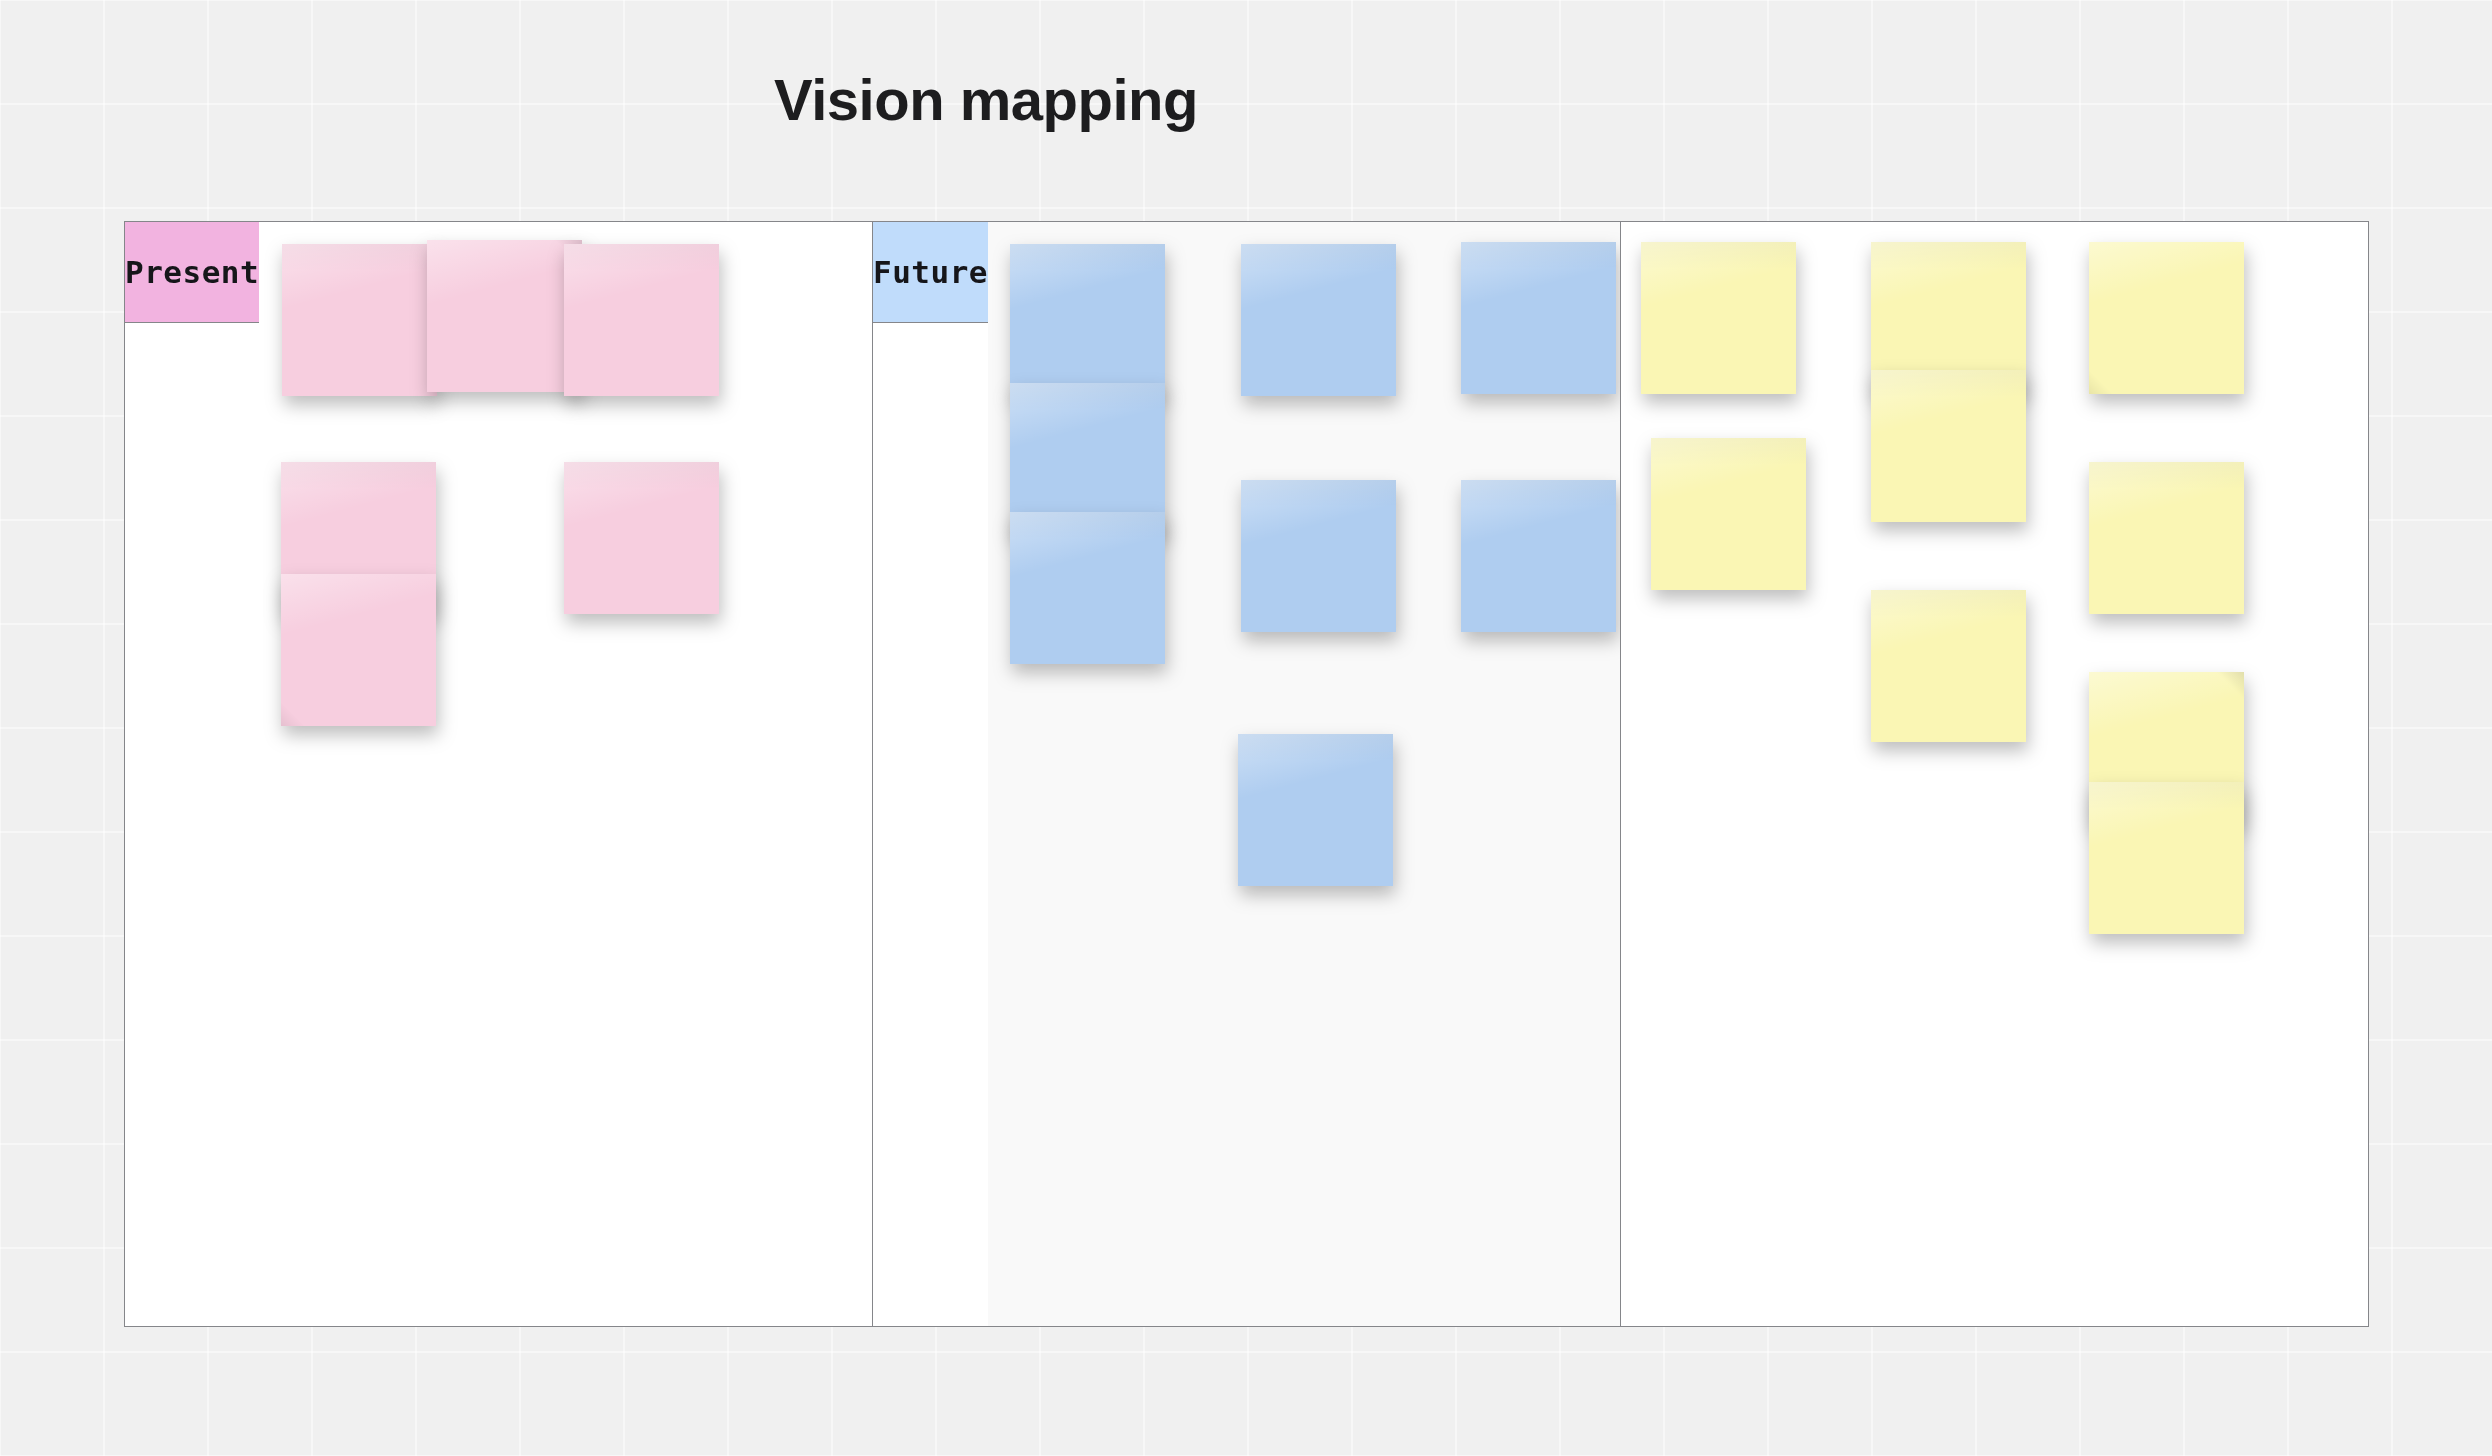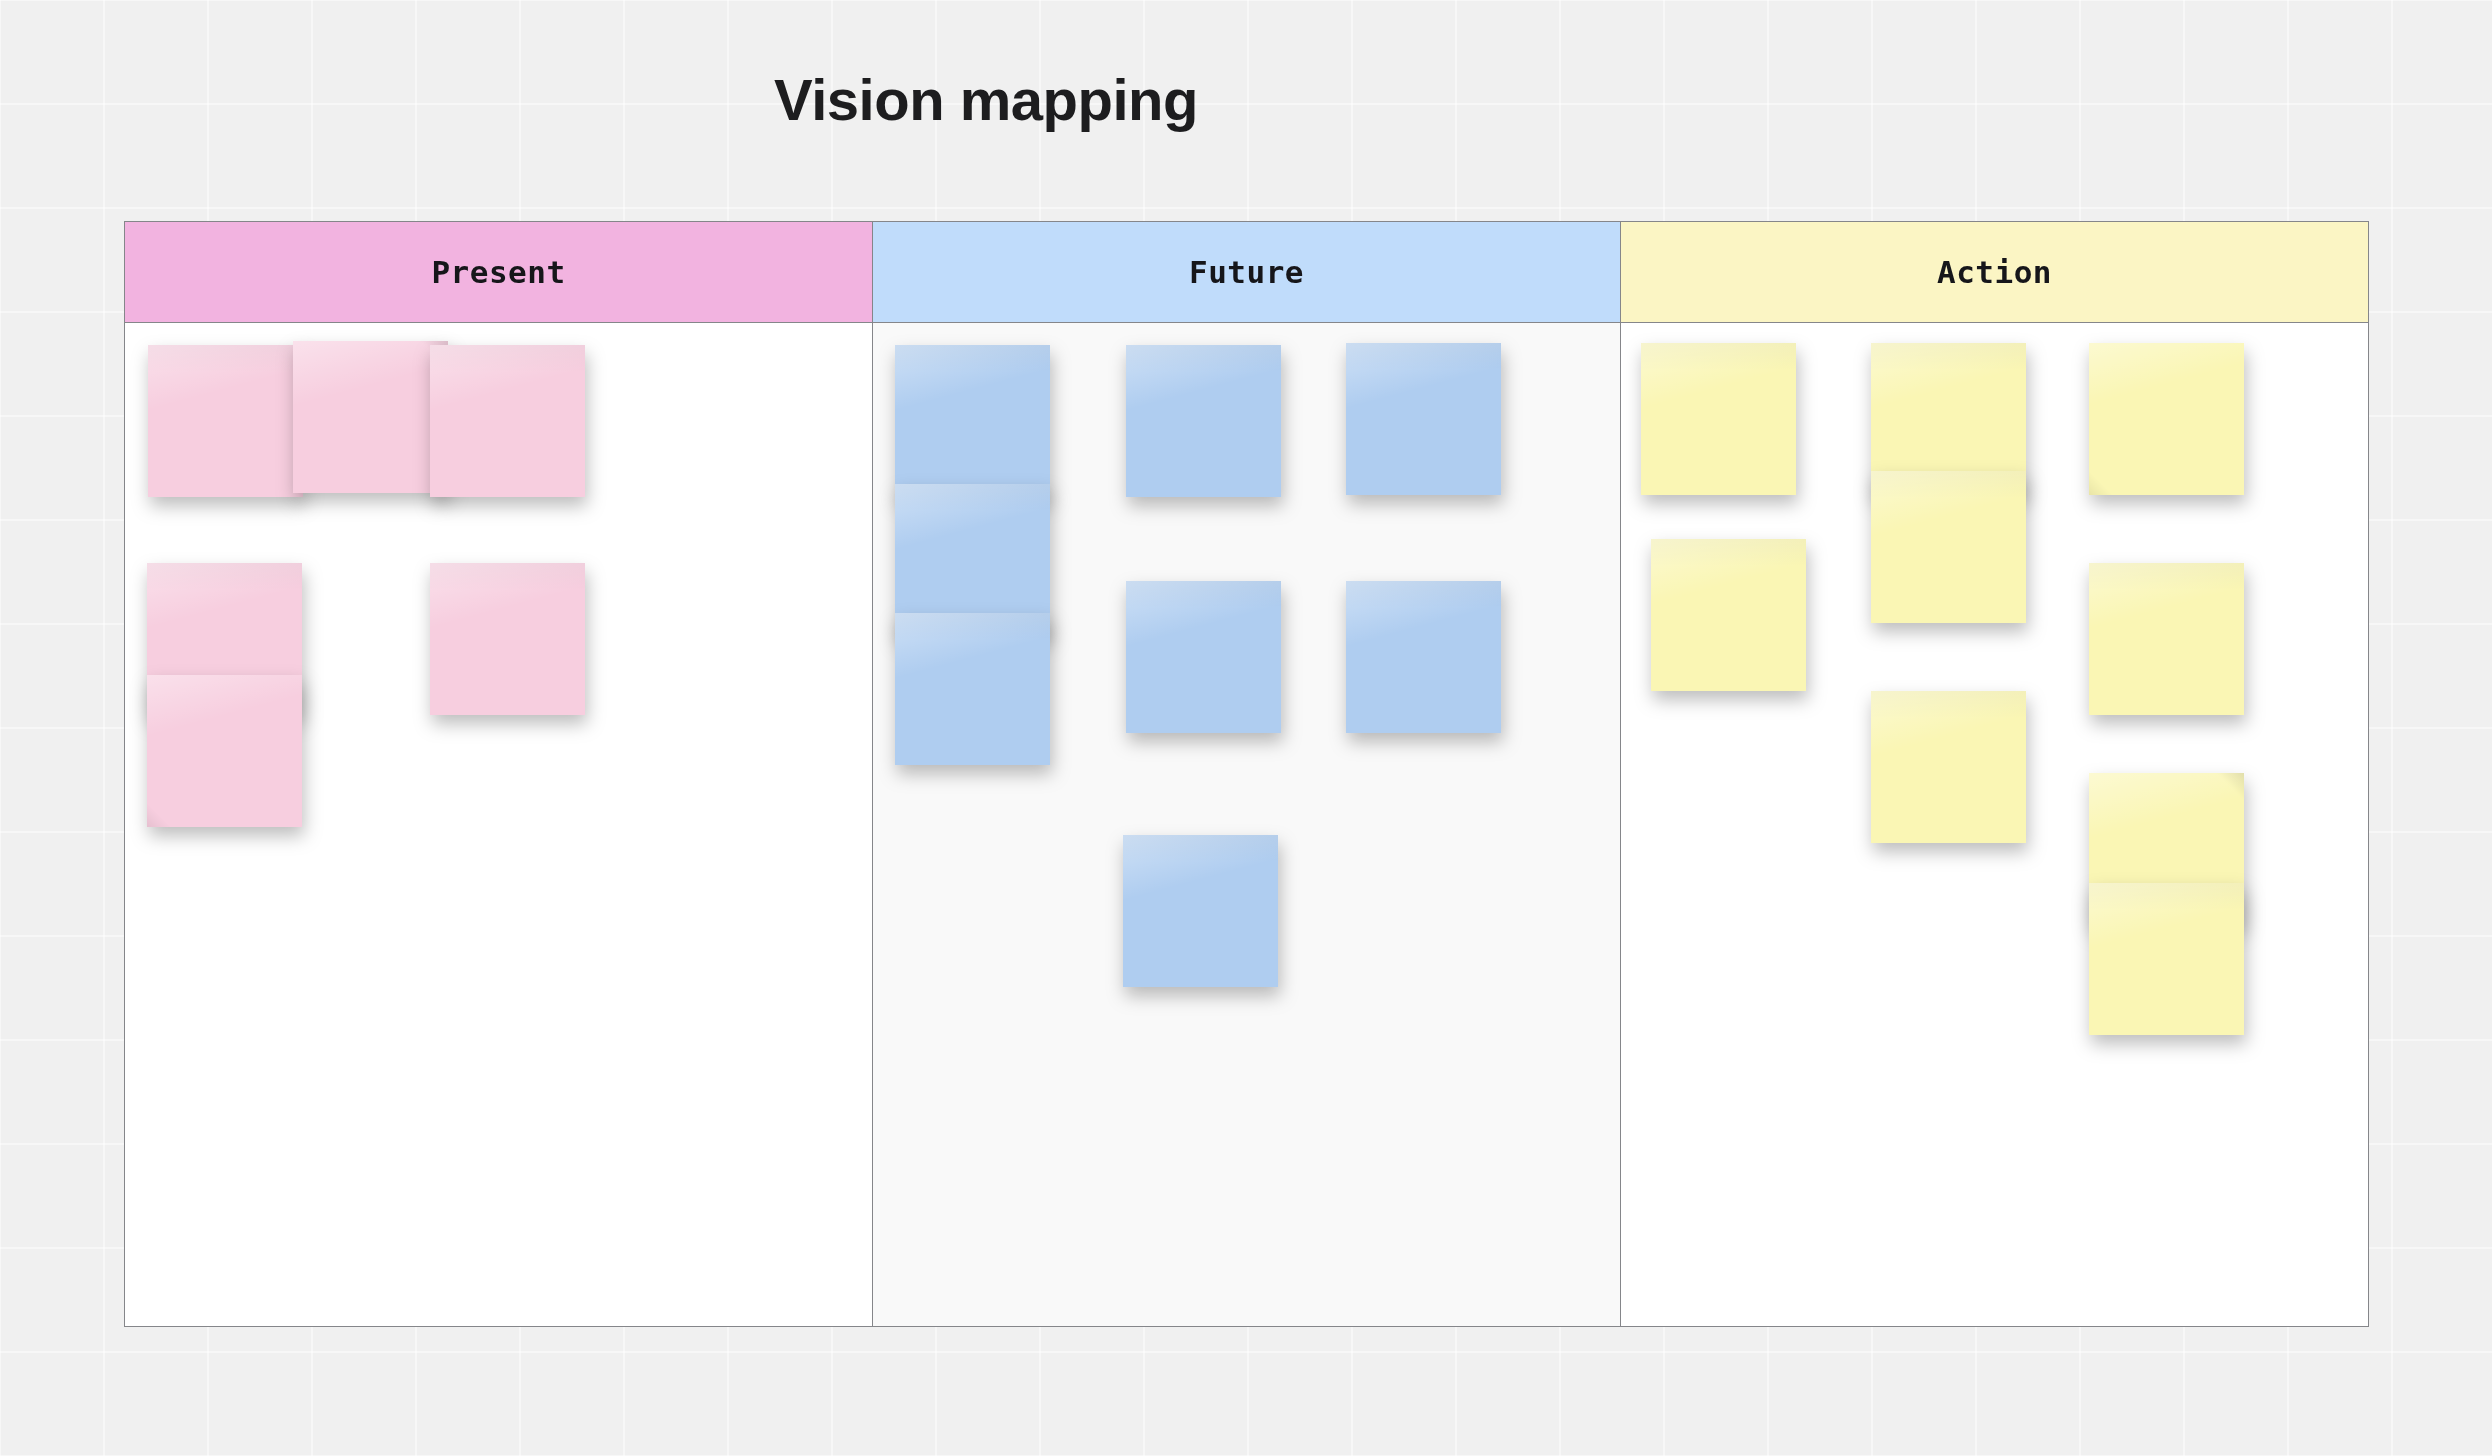--- a/index.html
+++ b/index.html
@@ -52,21 +52,21 @@
     height: 1106px;
     border: 1.5px solid #85868a;
     box-sizing: border-box;
     display: flex;
     background: #ffffff;
   }
 
   .column {
     position: relative;
     display: flex;
-    flex-direction: column;
+    flex-direction: row;
     box-sizing: border-box;
     flex: 1 1 0;
     min-width: 0;
   }
   .column + .column {
     border-left: 1.5px solid #85868a;
   }
 
   .col-header {
     height: 101px;
@@ -233,21 +233,20 @@
         <div class="note" style="left: 250px; top: 512px; width: 155px; height: 152px; --note-color: #afcdf0;">
           <div class="paper">
             <div class="sheen"></div>
             <div class="note-text"></div>
           </div>
         </div>
       </div>
   </div>
 
   <div class="column" style="border-left-color: rgb(133, 134, 138);">
-    <div class="col-header" style="background: rgb(251, 245, 196); border-bottom-color: rgb(133, 134, 138);">Action</div>
     <div class="col-body" style="background: rgb(255, 255, 255);">
         <div class="note" style="left: 20px; top: 20px; width: 155px; height: 152px; --note-color: #faf6b4;">
           <div class="paper">
             <div class="sheen"></div>
             <div class="note-text"></div>
           </div>
         </div>
         <div class="note" style="left: 30px; top: 216px; width: 155px; height: 152px; --note-color: #faf6b4;">
           <div class="paper">
             <div class="sheen"></div>

